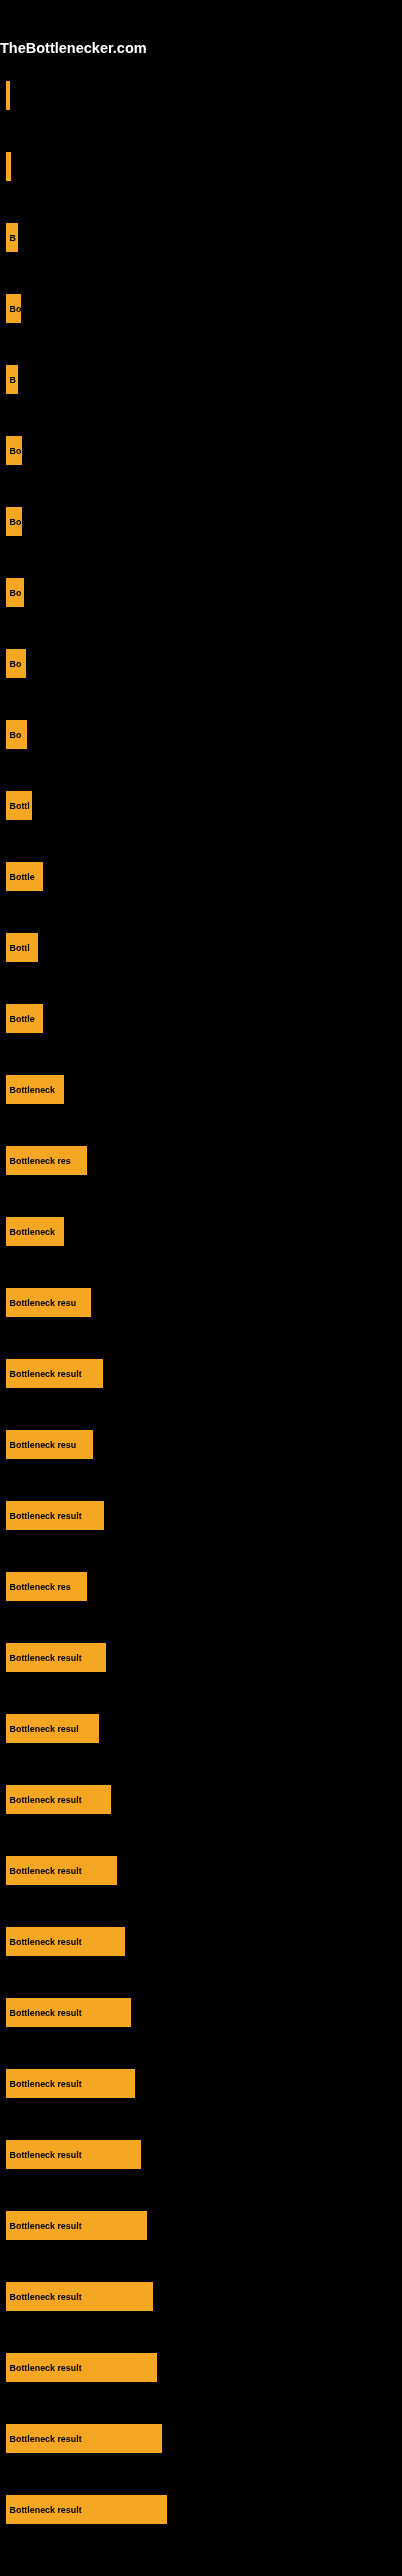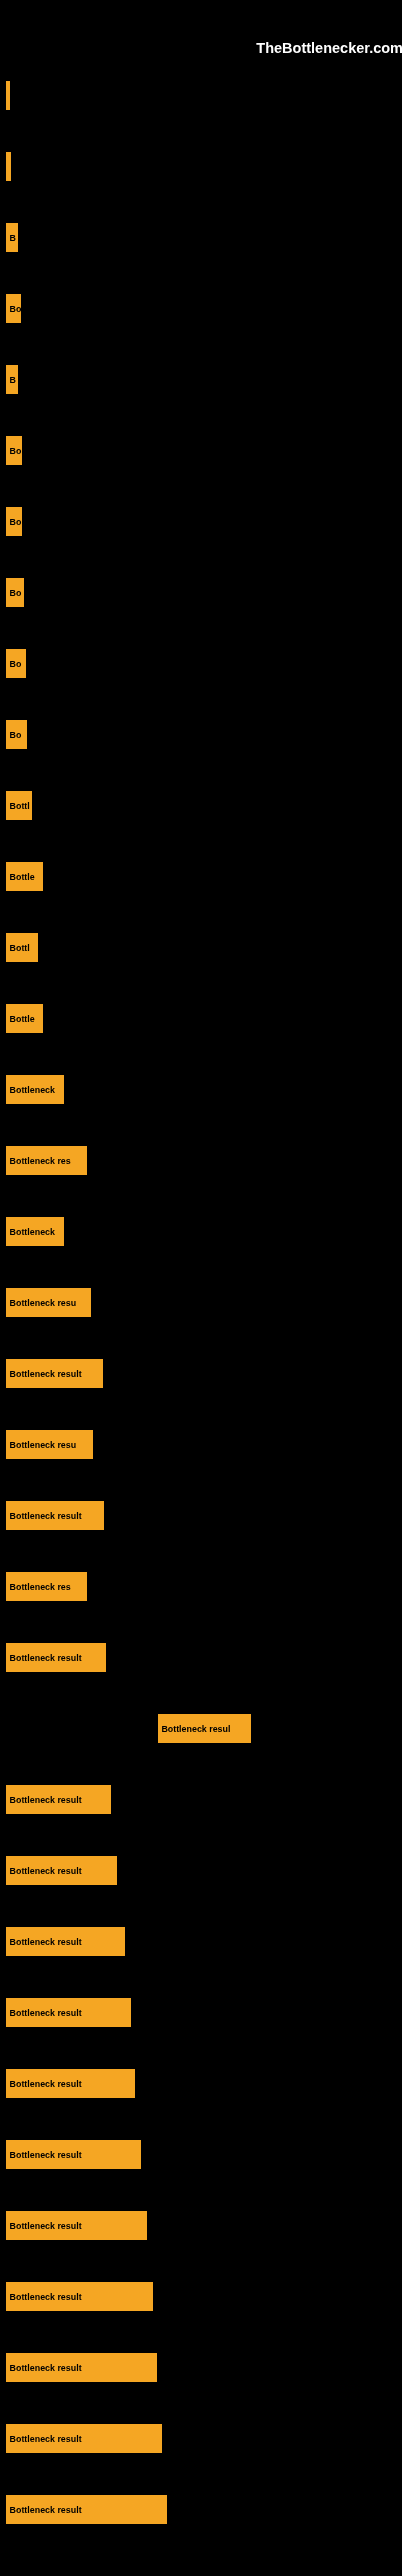--- a/index.html
+++ b/index.html
@@ -8,21 +8,21 @@
       box-sizing: border-box;
     }
     body {
       width: 403px;
       background-color: #000;
       font-family: Arial, sans-serif;
       position: relative;
     }
     .site-title {
       color: #fff;
-      text-align: right;
+      text-align: left;
       font-size: 14.5px;
       padding: 8px 0 4px 0;
       font-weight: bold;
     }
     .chart-container {
       width: 403px;
       height: 2576px;
       background: #000;
       position: relative;
       padding-top: 32px;
@@ -117,21 +117,21 @@
       </div>
       <div class="bar-row" style="height: 71px;">
         <div class="bar" style="width: 98px;">Bottleneck result</div>
       </div>
       <div class="bar-row" style="height: 71px;">
         <div class="bar" style="width: 81px;">Bottleneck res</div>
       </div>
       <div class="bar-row" style="height: 71px;">
         <div class="bar" style="width: 100px;">Bottleneck result</div>
       </div>
-      <div class="bar-row" style="height: 71px; justify-content: center;">
+      <div class="bar-row" style="height: 71px;">
         <div class="bar" style="width: 93px;">Bottleneck resul</div>
       </div>
       <div class="bar-row" style="height: 71px;">
         <div class="bar" style="width: 105px;">Bottleneck result</div>
       </div>
       <div class="bar-row" style="height: 71px;">
         <div class="bar" style="width: 111px;">Bottleneck result</div>
       </div>
       <div class="bar-row" style="height: 71px;">
         <div class="bar" style="width: 119px;">Bottleneck result</div>

